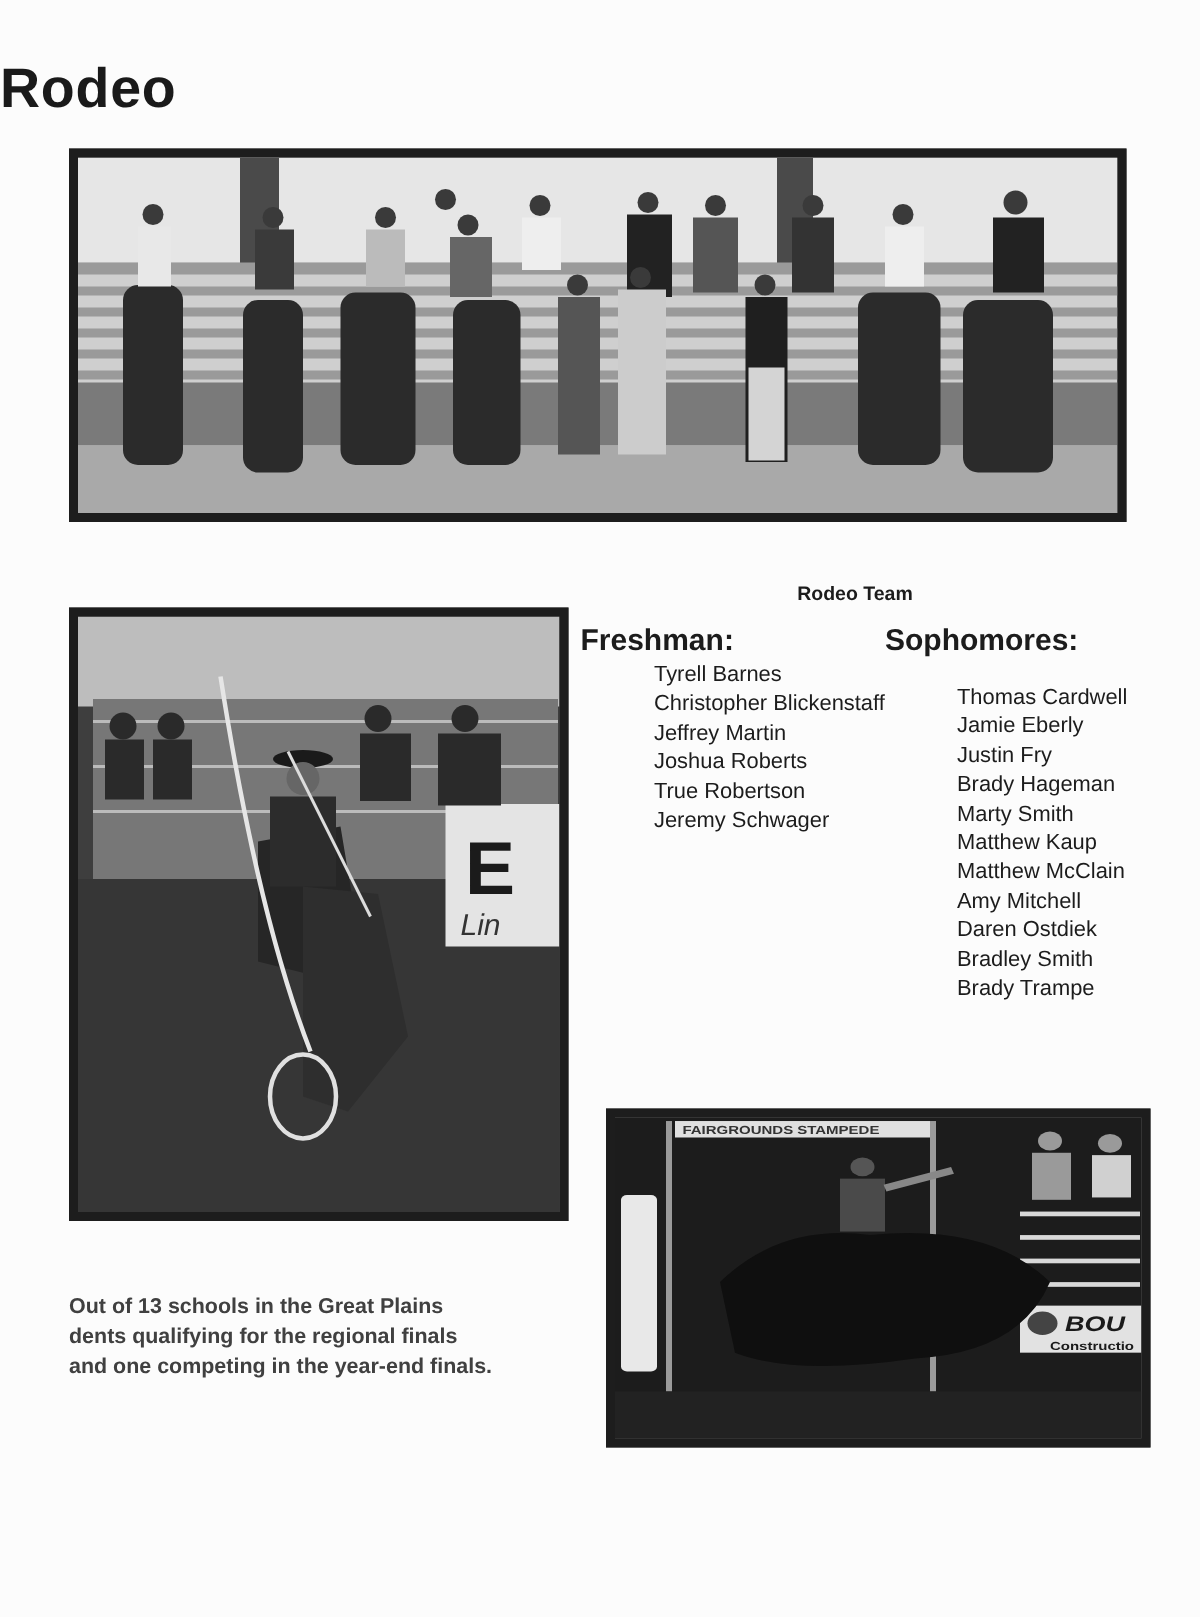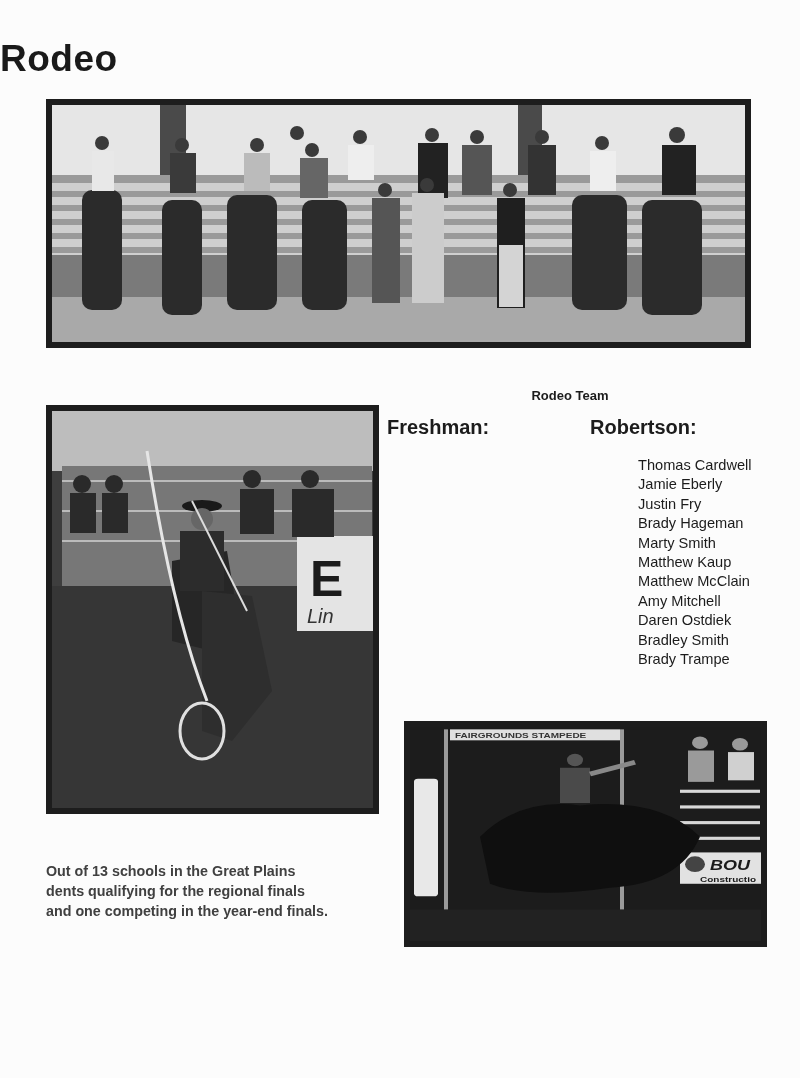--- a/index.html
+++ b/index.html
@@ -15,21 +15,21 @@
       color: #1a1a1a;
     }
     .photo {
       position: absolute; box-sizing: border-box;
       border: 6px solid #1d1d1d; overflow: hidden;
       background: #555;
     }
     .photo svg { display: block; width: 100%; height: 100%; }
     #photo-team { left: 46px; top: 99px; width: 705px; height: 249px; }
     #photo-roping { left: 46px; top: 405px; width: 333px; height: 409px; }
-    #photo-bull { left: 404px; top: 721px; width: 363px; height: 226px; }
+    #photo-bull { left: 404px; top: 739px; width: 363px; height: 226px; }
 
     .roster-heading {
       position: absolute; left: 490px; width: 160px; top: 388px;
       text-align: center; font-weight: bold; font-size: 13px;
     }
     .roster-col { position: absolute; top: 416px; }
     .roster-col .col-head { font-weight: bold; font-size: 20px; margin-bottom: 2px; }
     .roster-col ul { list-style: none; margin: 0; padding: 0; }
     .roster-col li { font-size: 14.6px; line-height: 19.4px; }
     #col-freshman { left: 387px; }
@@ -107,24 +107,32 @@
         <rect x="445" y="93" width="28" height="110" fill="#1f1f1f"></rect>
       <rect x="447" y="140" width="24" height="62" fill="#d4d4d4"></rect>
     </g>
   </svg>
 </div>
 
 <div class="roster-heading">Rodeo Team</div>
 
 <div class="roster-col" id="col-freshman">
   <div class="col-head">Freshman:</div>
+  <ul>
+    <li>Tyrell Barnes</li>
+    <li>Christopher Blickenstaff</li>
+    <li>Jeffrey Martin</li>
+    <li>Joshua Roberts</li>
+    <li>True Robertson</li>
+    <li>Jeremy Schwager</li>
+  </ul>
 </div>
 
 <div class="roster-col" id="col-sophomores">
-  <div class="col-head">Robertson:</div>
+  <div class="col-head">Sophomores:</div>
   <ul>
     <li>Thomas Cardwell</li>
     <li>Jamie Eberly</li>
     <li>Justin Fry</li>
     <li>Brady Hageman</li>
     <li>Marty Smith</li>
     <li>Matthew Kaup</li>
     <li>Matthew McClain</li>
     <li>Amy Mitchell</li>
     <li>Daren Ostdiek</li>

